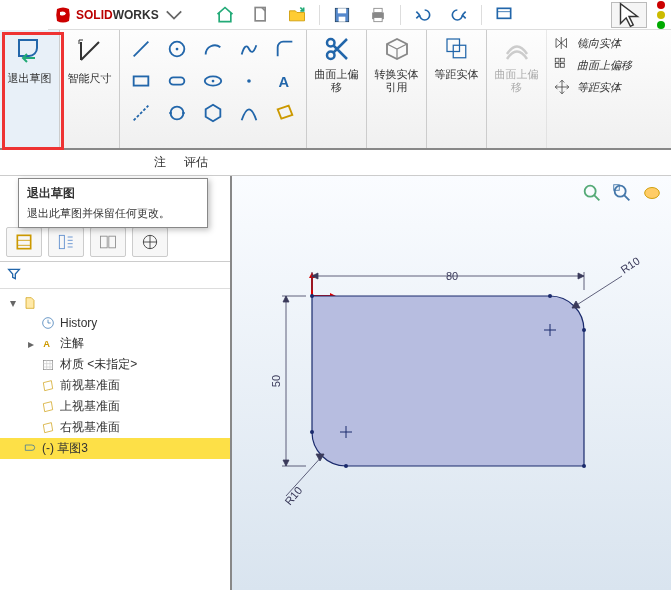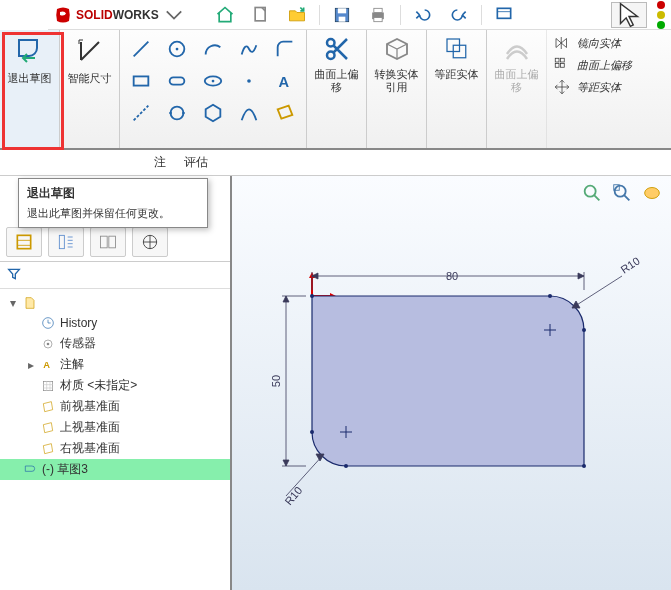--- a/index.html
+++ b/index.html
@@ -45,21 +45,21 @@
 .lp-icons .lpi { width:36px; height:30px; display:flex; align-items:center; justify-content:center; border:1px solid #ccc; border-radius:2px; background:#f7f7f7; }
 .lp-icons .lpi svg{width:20px;height:20px;}
 .filter-row{ padding:4px 6px; border-bottom:1px solid #ddd;}
 .filter-row svg{width:16px;height:16px;}
 .tree { padding:4px 0; font-size:12px; }
 .tree .node { display:flex; align-items:center; gap:4px; padding:2px 4px 2px 8px; white-space:nowrap; }
 .tree .node .tw{ width:10px; color:#666; text-align:center;}
 .tree .node svg{width:16px;height:16px;flex-shrink:0;}
 .tree .child{ padding-left:26px; }
 .tree .child2{ padding-left:40px; }
-.node.sel{ background:#86efac;padding-left:8px; }
+.node.sel{ background:#fde047;padding-left:8px; }
 
 
 .viewport { position:absolute; left:232px; top:176px; right:0; bottom:0; background:linear-gradient(#fafcff,#d9e4ef); }
 .vp-tools { position:absolute; right:8px; top:6px; display:flex; gap:8px; }
 .vp-tools svg{width:22px;height:22px;}
 .sketch { position:absolute; left:70px; top:110px; }
 .shape { fill:#b7bde0; stroke:#1a2a6c; stroke-width:1.2; }
 .dim { stroke:#3a3a5a; stroke-width:0.8; fill:none; }
 .dimtxt { font-size:11px; fill:#3a3a5a; }
 .pt{ fill:#1a2a6c; }
@@ -350,28 +350,20 @@
       </div>
     <div class="node child">
         <span class="tw"></span>
         <svg viewBox="0 0 24 24">
           <circle cx="12" cy="12" r="8" fill="none" stroke="#26a"></circle>
           <path d="M12 7 V12 H16" stroke="#26a" fill="none"></path>
         </svg>
         <span>History</span>
       </div>
     <div class="node child">
-        <span class="tw"></span>
-        <svg viewBox="0 0 24 24">
-          <circle cx="12" cy="12" r="6" fill="none" stroke="#888"></circle>
-          <circle cx="12" cy="12" r="2" fill="#888"></circle>
-        </svg>
-        <span>传感器</span>
-      </div>
-    <div class="node child">
         <span class="tw">▸</span>
         <svg viewBox="0 0 24 24">
           <text x="5" y="17" font-size="14" font-weight="bold" fill="#c90">A</text>
         </svg>
         <span>注解</span>
       </div>
     <div class="node child">
         <span class="tw"></span>
         <svg viewBox="0 0 24 24">
           <rect x="5" y="5" width="14" height="14" fill="none" stroke="#888"></rect>

